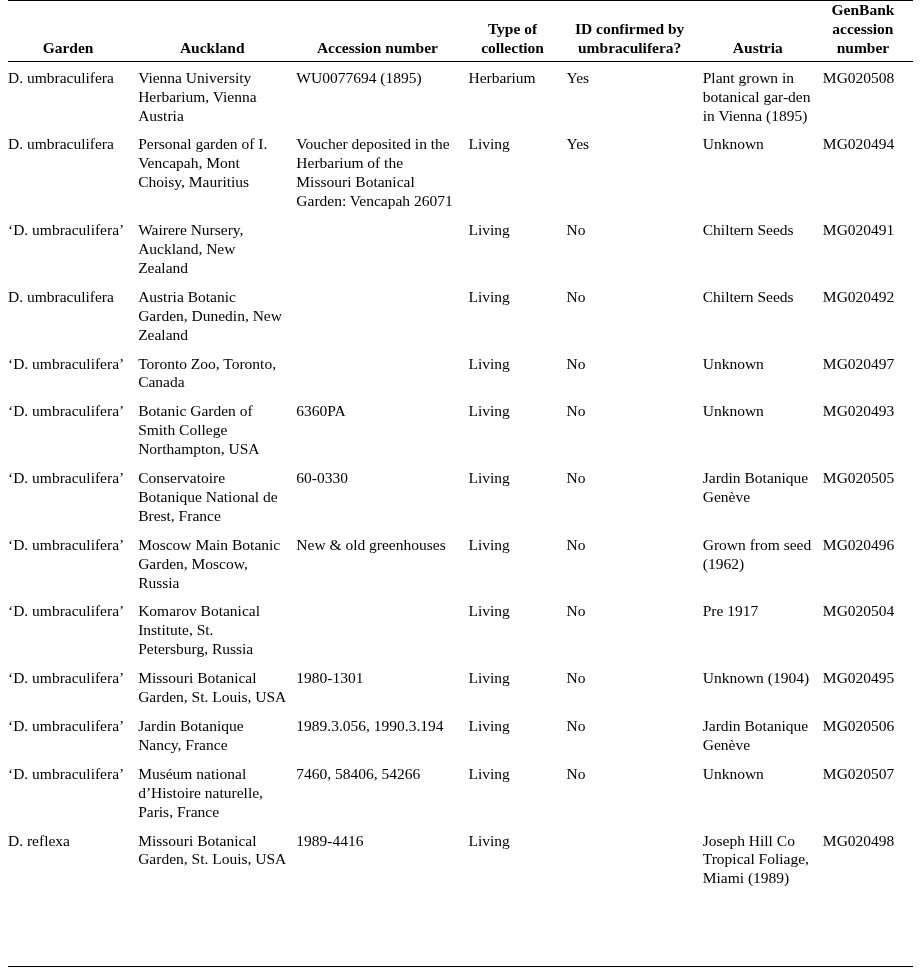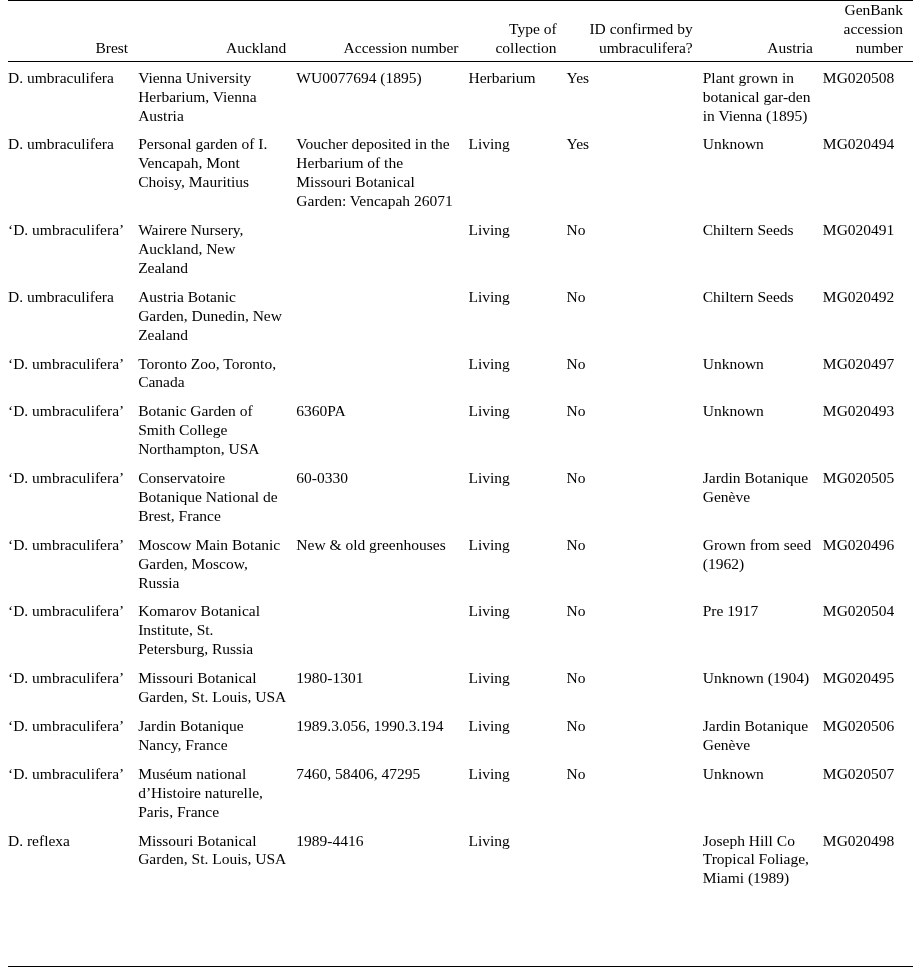--- a/index.html
+++ b/index.html
@@ -21,22 +21,22 @@
     box-sizing: border-box;
     padding: 0 8px;
   }
   table.data-table {
     width: 905px;
     border-collapse: collapse;
     font-size: 15.5px;
     line-height: 1.22;
   }
   table.data-table thead th {
-    text-align: right;
-    font-weight: normal;
+    text-align: center;
+    font-weight: bold;
     vertical-align: bottom;
     padding: 0 10px 3px 0;
     border-bottom: 1.6px solid #000;
   }
   table.data-table thead tr.topline th {
     border-top: 1.6px solid #000;
     border-bottom: none;
     padding: 0;
     height: 0;
     font-size: 0;
@@ -82,21 +82,21 @@
       <col class="col-id">
       <col class="col-source">
       <col class="col-genbank">
     </colgroup>
     <thead>
       <tr class="topline">
         <th colspan="7"></th>
       </tr>
       <tr>
         <th>
-            <span class="hdr">Brest</span>
+            <span class="hdr">Garden</span>
           </th>
         <th>
             <span class="hdr">Auckland</span>
           </th>
         <th>
             <span class="hdr">Accession number</span>
           </th>
         <th>
             <span class="hdr">Type of collection</span>
           </th>
@@ -207,21 +207,21 @@
           <td><span>Jardin Botanique Nancy, France</span></td>
           <td><span>1989.3.056, 1990.3.194</span></td>
           <td><span>Living</span></td>
           <td><span>No</span></td>
           <td><span>Jardin Botanique Genève</span></td>
           <td><span>MG020506</span></td>
         </tr>
         <tr>
           <td><span class="label-italic">‘D. umbraculifera’</span></td>
           <td><span>Muséum national d’Histoire naturelle, Paris, France</span></td>
-          <td><span>7460, 58406, 47295</span></td>
+          <td><span>7460, 58406, 54266</span></td>
           <td><span>Living</span></td>
           <td><span>No</span></td>
           <td><span>Unknown</span></td>
           <td><span>MG020507</span></td>
         </tr>
         <tr>
           <td><span class="label-italic">D. reflexa</span></td>
           <td><span>Missouri Botanical Garden, St. Louis, USA</span></td>
           <td><span>1989-4416</span></td>
           <td><span>Living</span></td>

